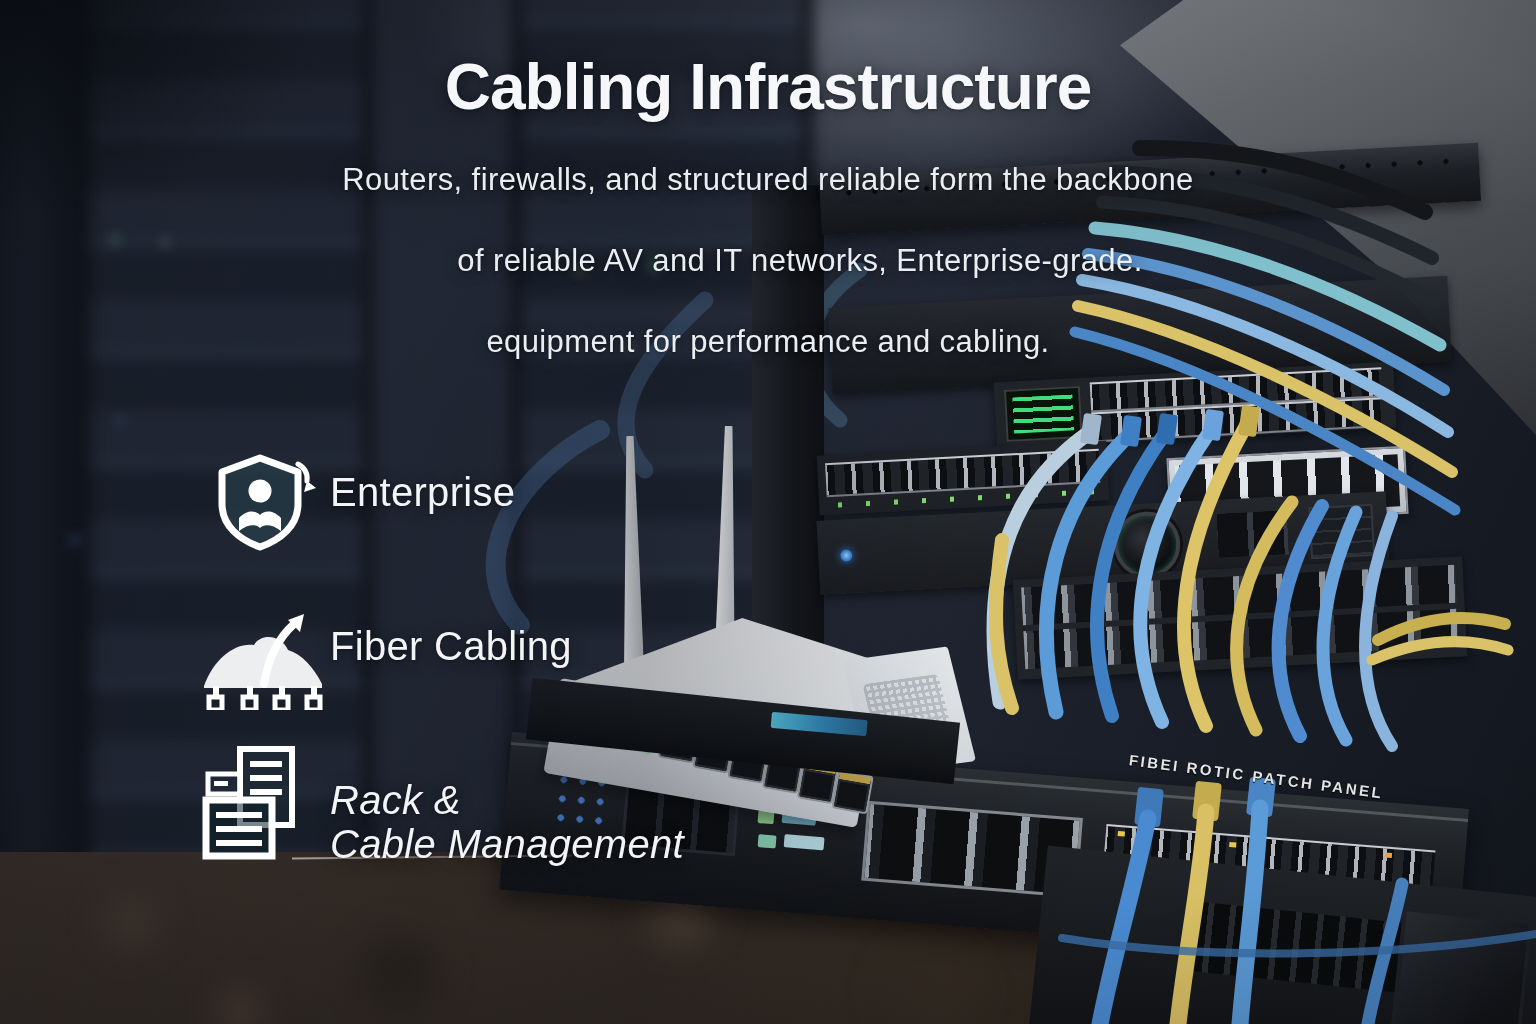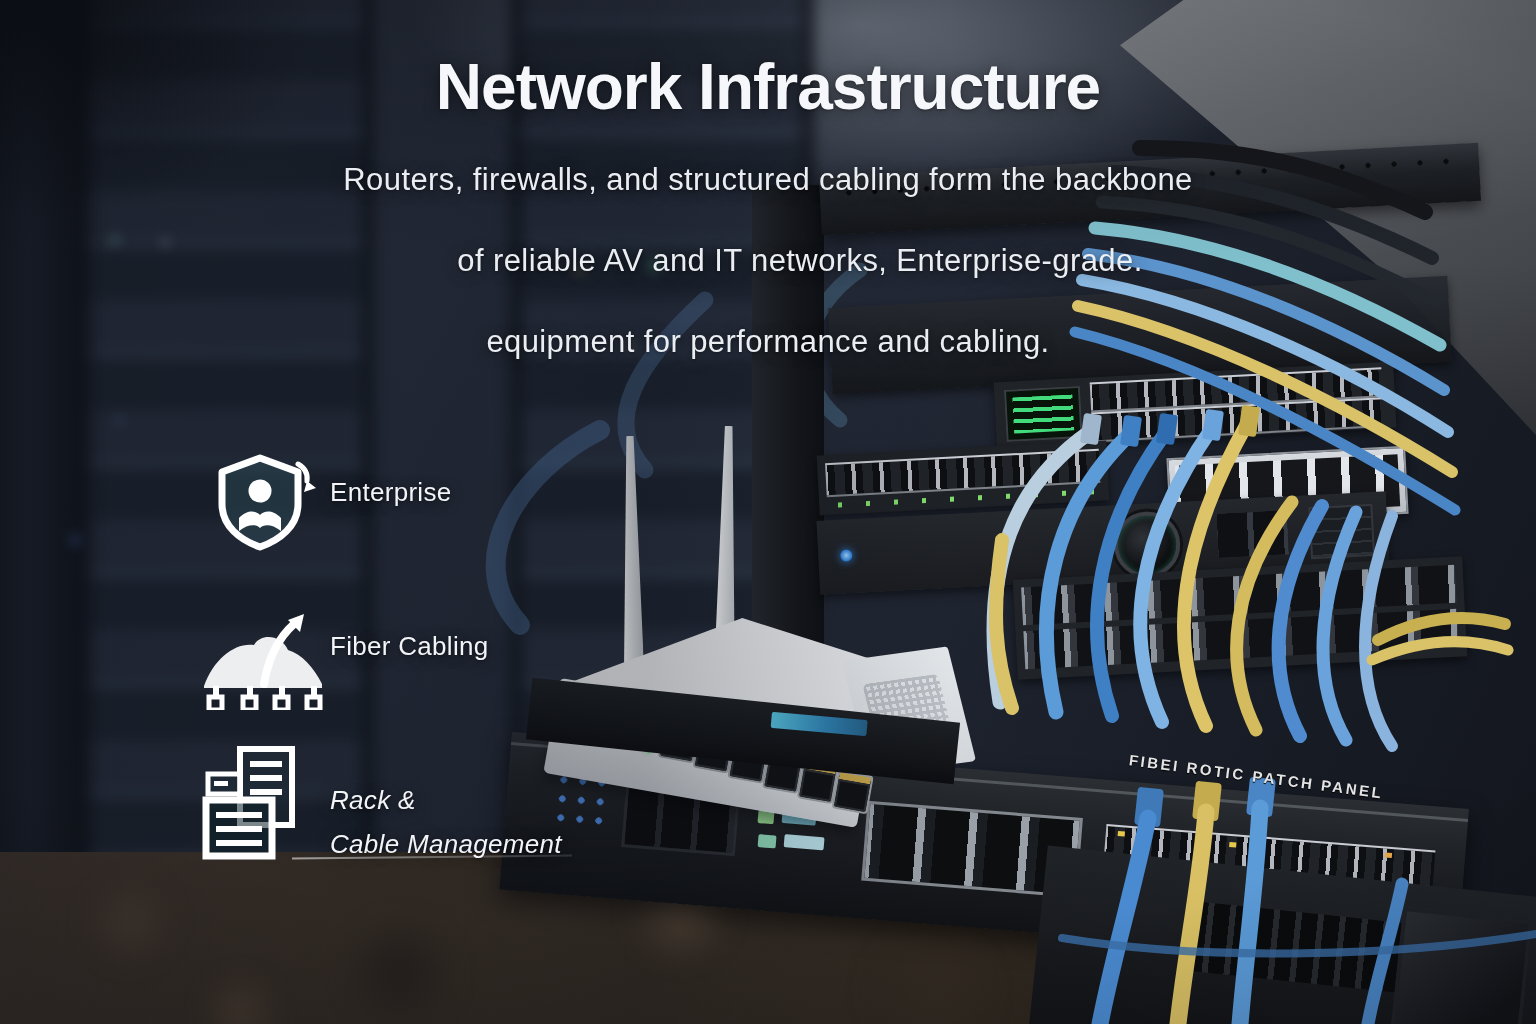--- a/index.html
+++ b/index.html
@@ -147,21 +147,21 @@
   .vignette{left:0;top:0;width:1536px;height:1024px;pointer-events:none;background:
     radial-gradient(ellipse 120% 90% at 50% 42%,transparent 55%,rgba(4,6,10,.42) 100%),
     linear-gradient(180deg,rgba(10,12,18,.22),transparent 26%);}
   
   .txt{color:#f2f4f7;text-shadow:0 2px 16px rgba(0,0,0,.45),0 1px 3px rgba(0,0,0,.35);}
   .title{left:0;top:50px;width:1536px;text-align:center;font-size:64px;font-weight:700;
     letter-spacing:-1px;color:#f5f7fa;}
   .sub{left:0;width:1536px;text-align:center;font-size:31px;font-weight:400;letter-spacing:.4px;
     color:rgba(242,245,249,.97);}
   .sub1{top:162px;}.sub2{top:243px;padding-left:32px;}.sub3{top:324px;}
-  .feature-text{font-size:26px;line-height:44px;font-weight:400;letter-spacing:.3px;}
+  .feature-text{font-size:40px;line-height:44px;font-weight:400;letter-spacing:.3px;}
   .ft1{left:330px;top:470px;}
   .ft2{left:330px;top:624px;}
   .ft3{left:330px;top:778px;font-style:italic;}
   .icon-box{color:#fff;}
   .connector-line{left:292px;top:856px;width:280px;height:2px;
     background:linear-gradient(90deg,rgba(255,255,255,.55),rgba(255,255,255,.12));transform:rotate(-.6deg);}
   .patch-label{left:1128px;top:768px;width:260px;transform:rotate(7.5deg);
     font-size:15px;font-weight:700;letter-spacing:2.6px;color:#e4e4e4;
     text-shadow:0 1px 1px #000;}
   svg.layer{position:absolute;left:0;top:0;}
@@ -309,22 +309,22 @@
   <div class="abs router-side">
     <div class="vent"></div>
   </div>
   <div class="abs shelf-front">
     <div class="sticker"></div>
   </div>
 
   <div class="abs wash"></div>
   <div class="abs vignette"></div>
 
-  <div class="abs txt title">Network Infrastructure</div>
-  <div class="abs txt sub sub1">Routers, firewalls, and structured cabling form the backbone</div>
+  <div class="abs txt title">Cabling Infrastructure</div>
+  <div class="abs txt sub sub1">Routers, firewalls, and structured reliable form the backbone</div>
   <div class="abs txt sub sub2">of reliable AV and IT networks, Enterprise-grade.</div>
   <div class="abs txt sub sub3">equipment for performance and cabling.</div>
 
   <div class="abs icon-box" style="left:210px;top:452px;width:112px;height:108px;">
     <svg width="112" height="108" viewBox="0 0 112 108">
       <path d="M50,6 L88,20 V52 C88,74 70,88 50,95 C30,88 12,74 12,52 V20 Z" fill="rgba(50,90,100,.38)" stroke="#ffffff" stroke-width="7" stroke-linejoin="round"></path>
       <circle cx="50" cy="39" r="11.5" fill="#ffffff"></circle>
       <path d="M29,66 C38,57 46,59 50,63 C54,59 62,57 71,66 L71,79 C62,72 54,72 50,76 C46,72 38,72 29,79 Z" fill="#ffffff"></path>
       <path d="M88,12 C95,16 98,22 97,29" fill="none" stroke="#ffffff" stroke-width="5" stroke-linecap="round"></path>
       <path d="M97,29 L106,36 L94,40 Z" fill="#ffffff"></path>

